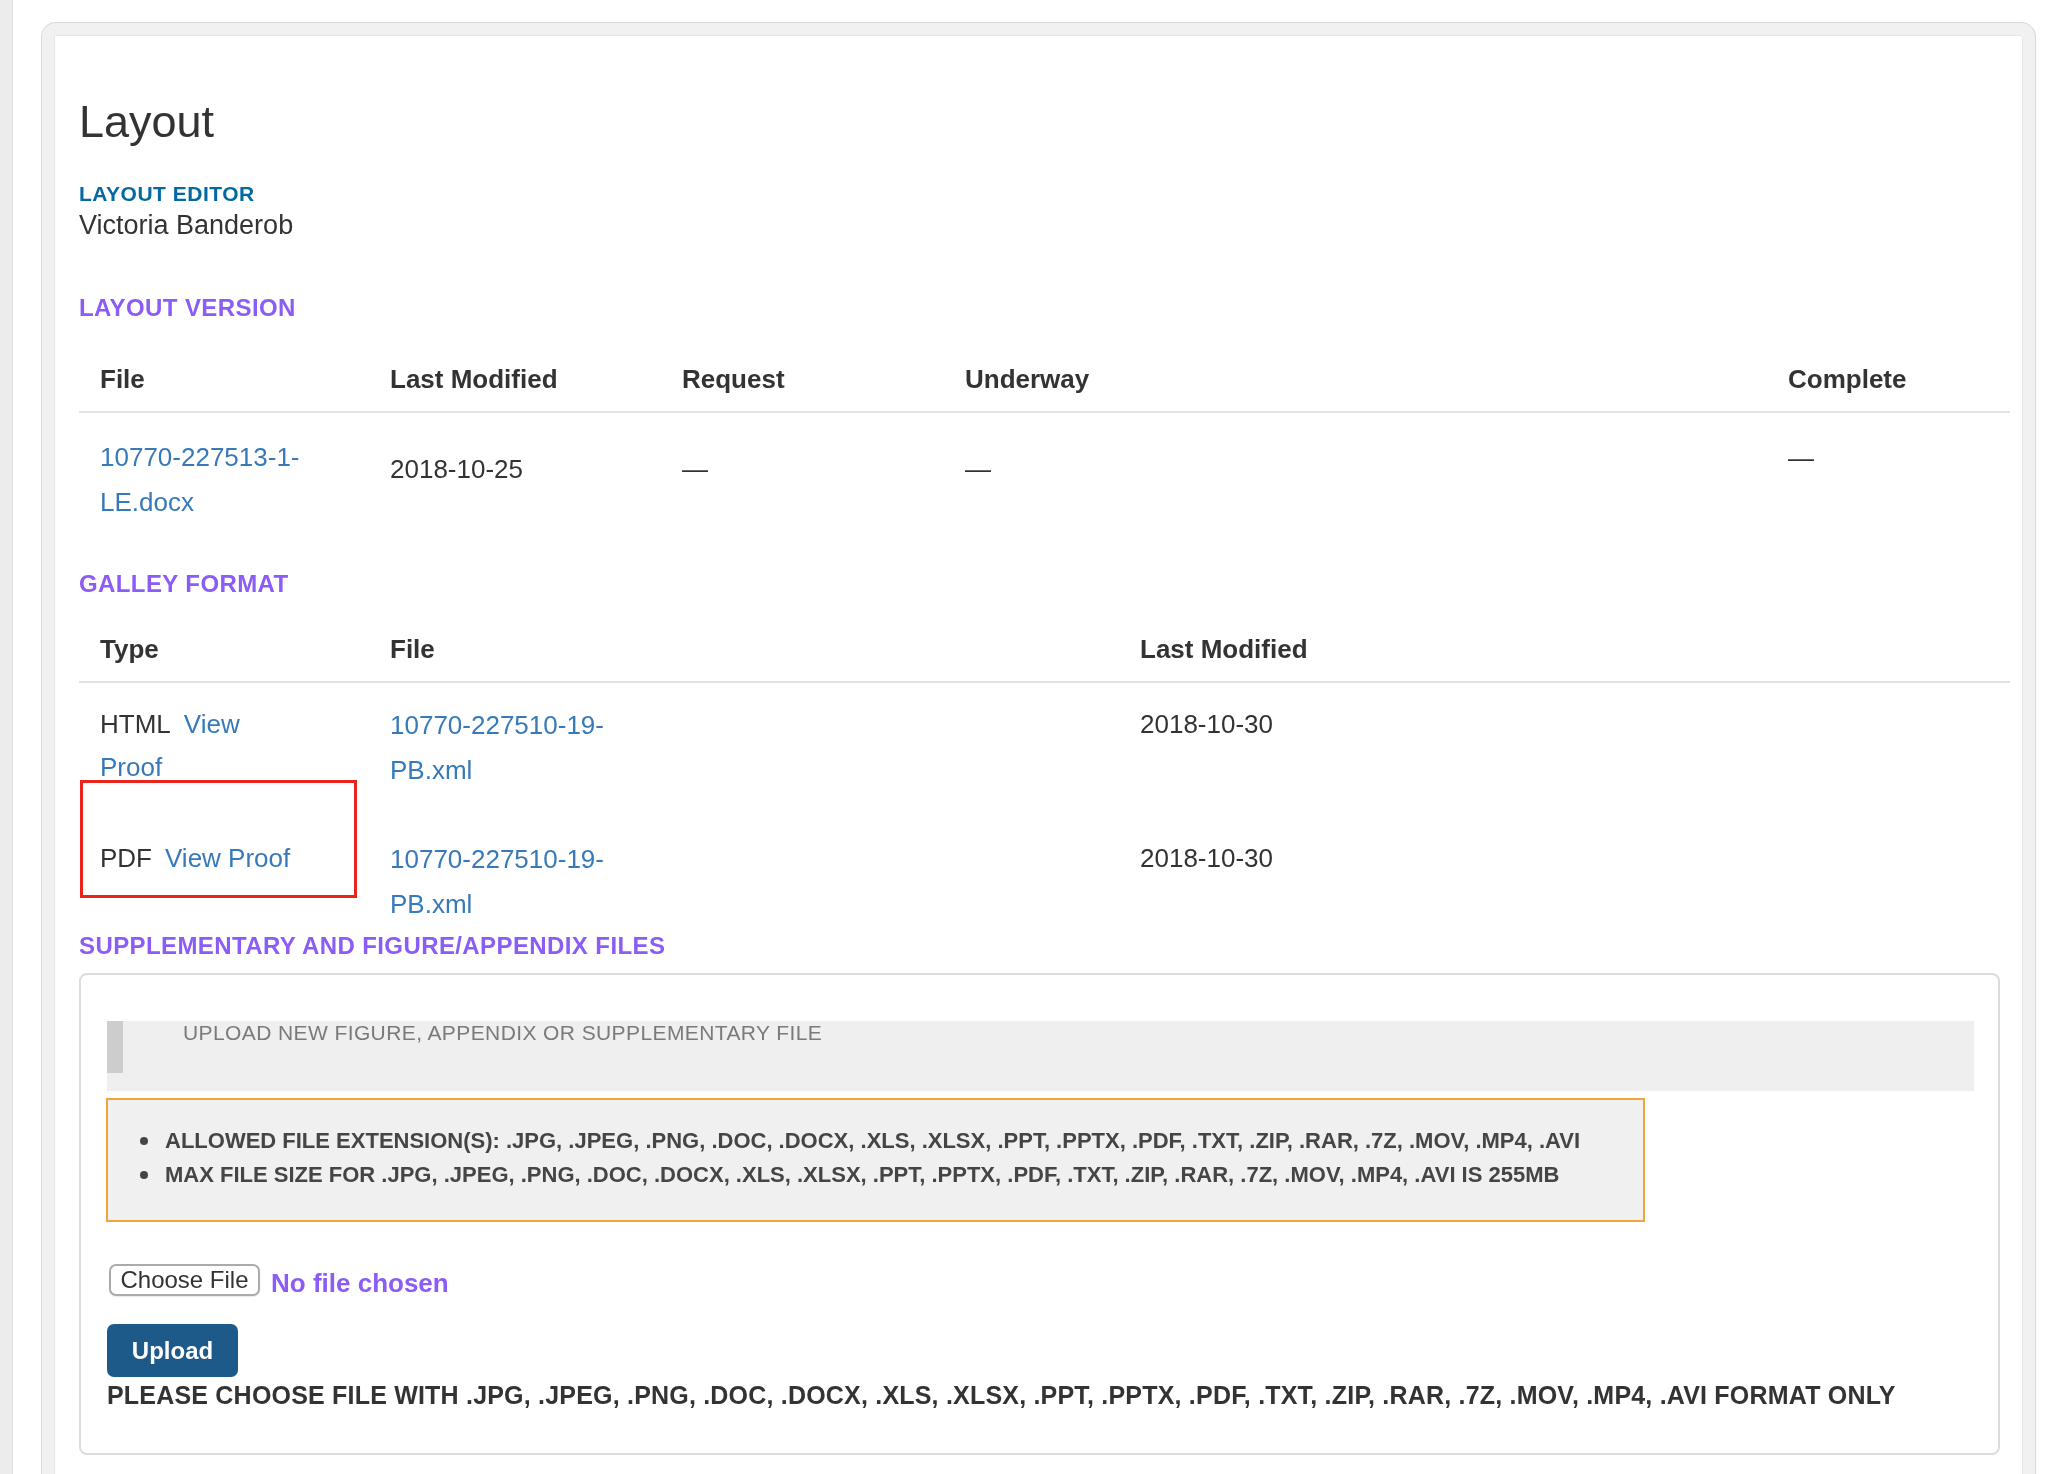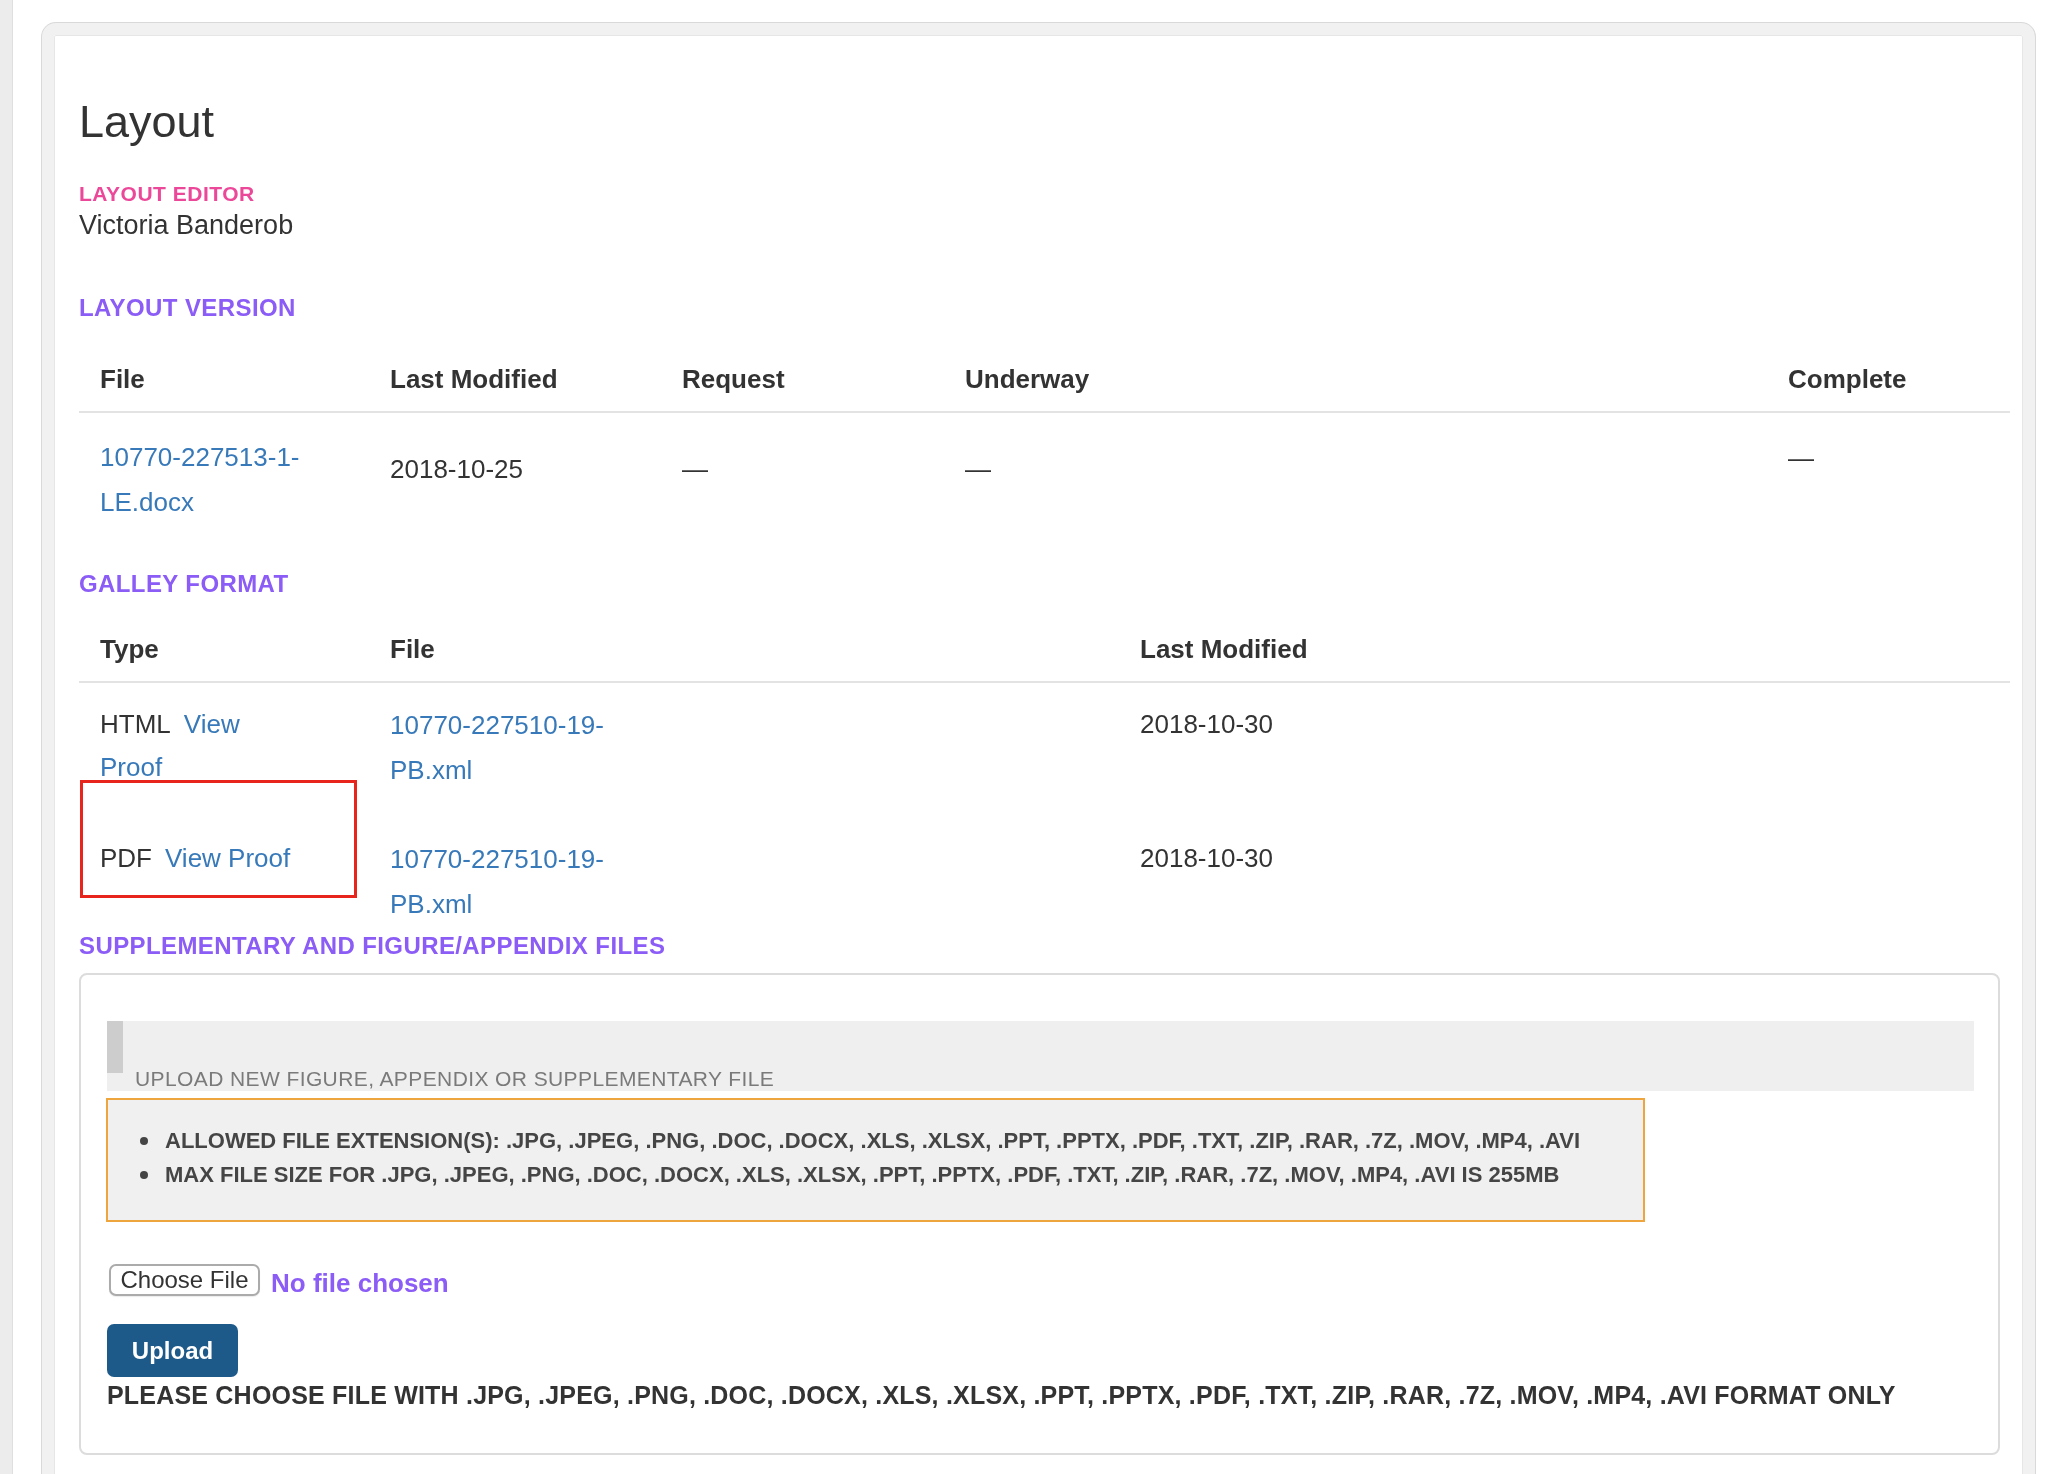--- a/index.html
+++ b/index.html
@@ -20,21 +20,21 @@
   .card {
     position:absolute; left:42px; top:23px; width:1993px; height:1620px;
     background:#ffffff;
     border:12px solid #f1f1f1;
     border-radius:14px;
     box-shadow:0 0 0 1px #d9d9d9, inset 0 0 0 1px #e6e6e6;
   }
   .layer { position:absolute; left:0; top:0; width:2072px; height:1474px; }
 
   #page-title { position:absolute; left:79px; top:96px; font-size:45px; font-weight:400; color:#333; }
-  .field-label { position:absolute; left:79px; font-size:21px; font-weight:bold; letter-spacing:.5px; color:#ec4899; }
+  .field-label { position:absolute; left:79px; font-size:21px; font-weight:bold; letter-spacing:.5px; color:#0369a1; }
   #editor-label { top:182px; }
   #editor-name { position:absolute; left:79px; top:210px; font-size:27px; color:#333; }
   .section-label { position:absolute; left:79px; font-size:24px; font-weight:bold; letter-spacing:.4px; color:#8b5cf6; }
   #lv-label { top:294px; }
   #gf-label { top:570px; }
   #supp-label { top:932px; }
 
   table { border-collapse:collapse; table-layout:fixed; }
   .data-table { position:absolute; left:79px; width:1931px; }
   #layout-version-table { top:352px; }
@@ -62,21 +62,21 @@
     border:3px solid #e8251d; background:transparent; pointer-events:none;
   }
 
   
   #supp-box {
     position:absolute; left:79px; top:973px; width:1921px; height:482px;
     background:#fff; border:2px solid #dcdcdc; border-radius:8px;
   }
   #upload-bar {
     position:absolute; left:26px; top:46px; right:24px; height:70px;
-    background:#efefef; display:flex; align-items:flex-end;
+    background:#efefef; display:flex; align-items:flex-start;padding-left:48px;
   }
   #upload-bar .accent {
     position:absolute; left:0; top:0; width:16px; height:52px; background:#cdcdcd;
   }
   #upload-bar .bar-text {
     margin-left:28px; font-size:21px; color:#7a7a7a; letter-spacing:.4px;
   }
   #notice-box {
     position:absolute; left:25px; top:123px; width:1539px; height:124px;
     background:#f0f0f0; border:2px solid #efa53d;

